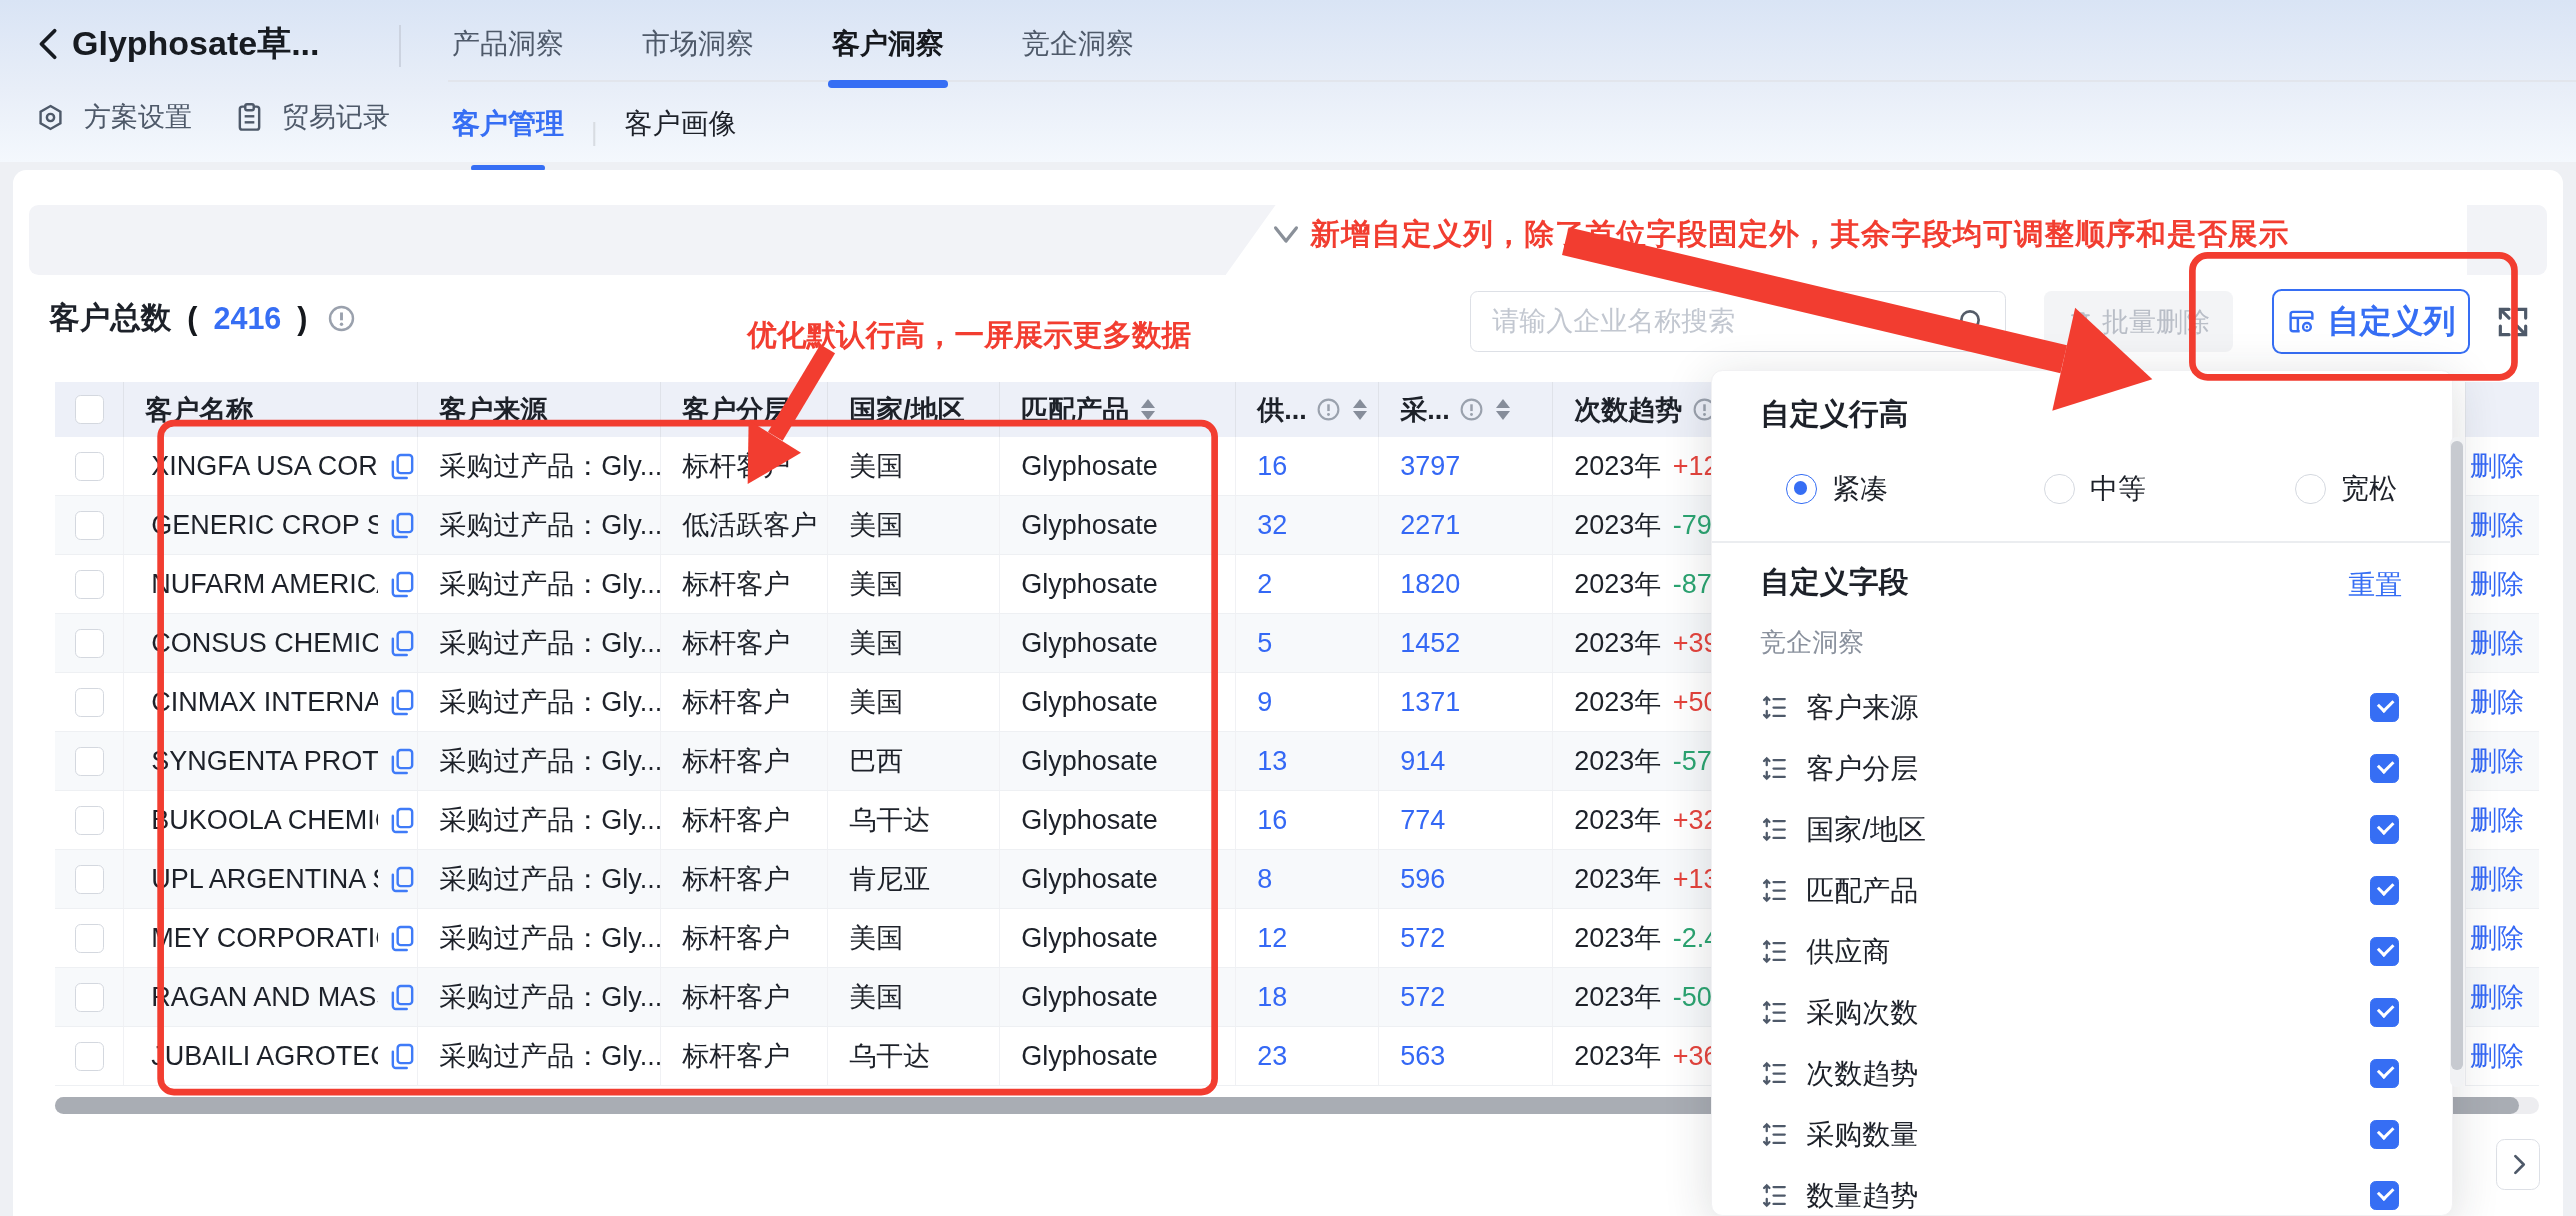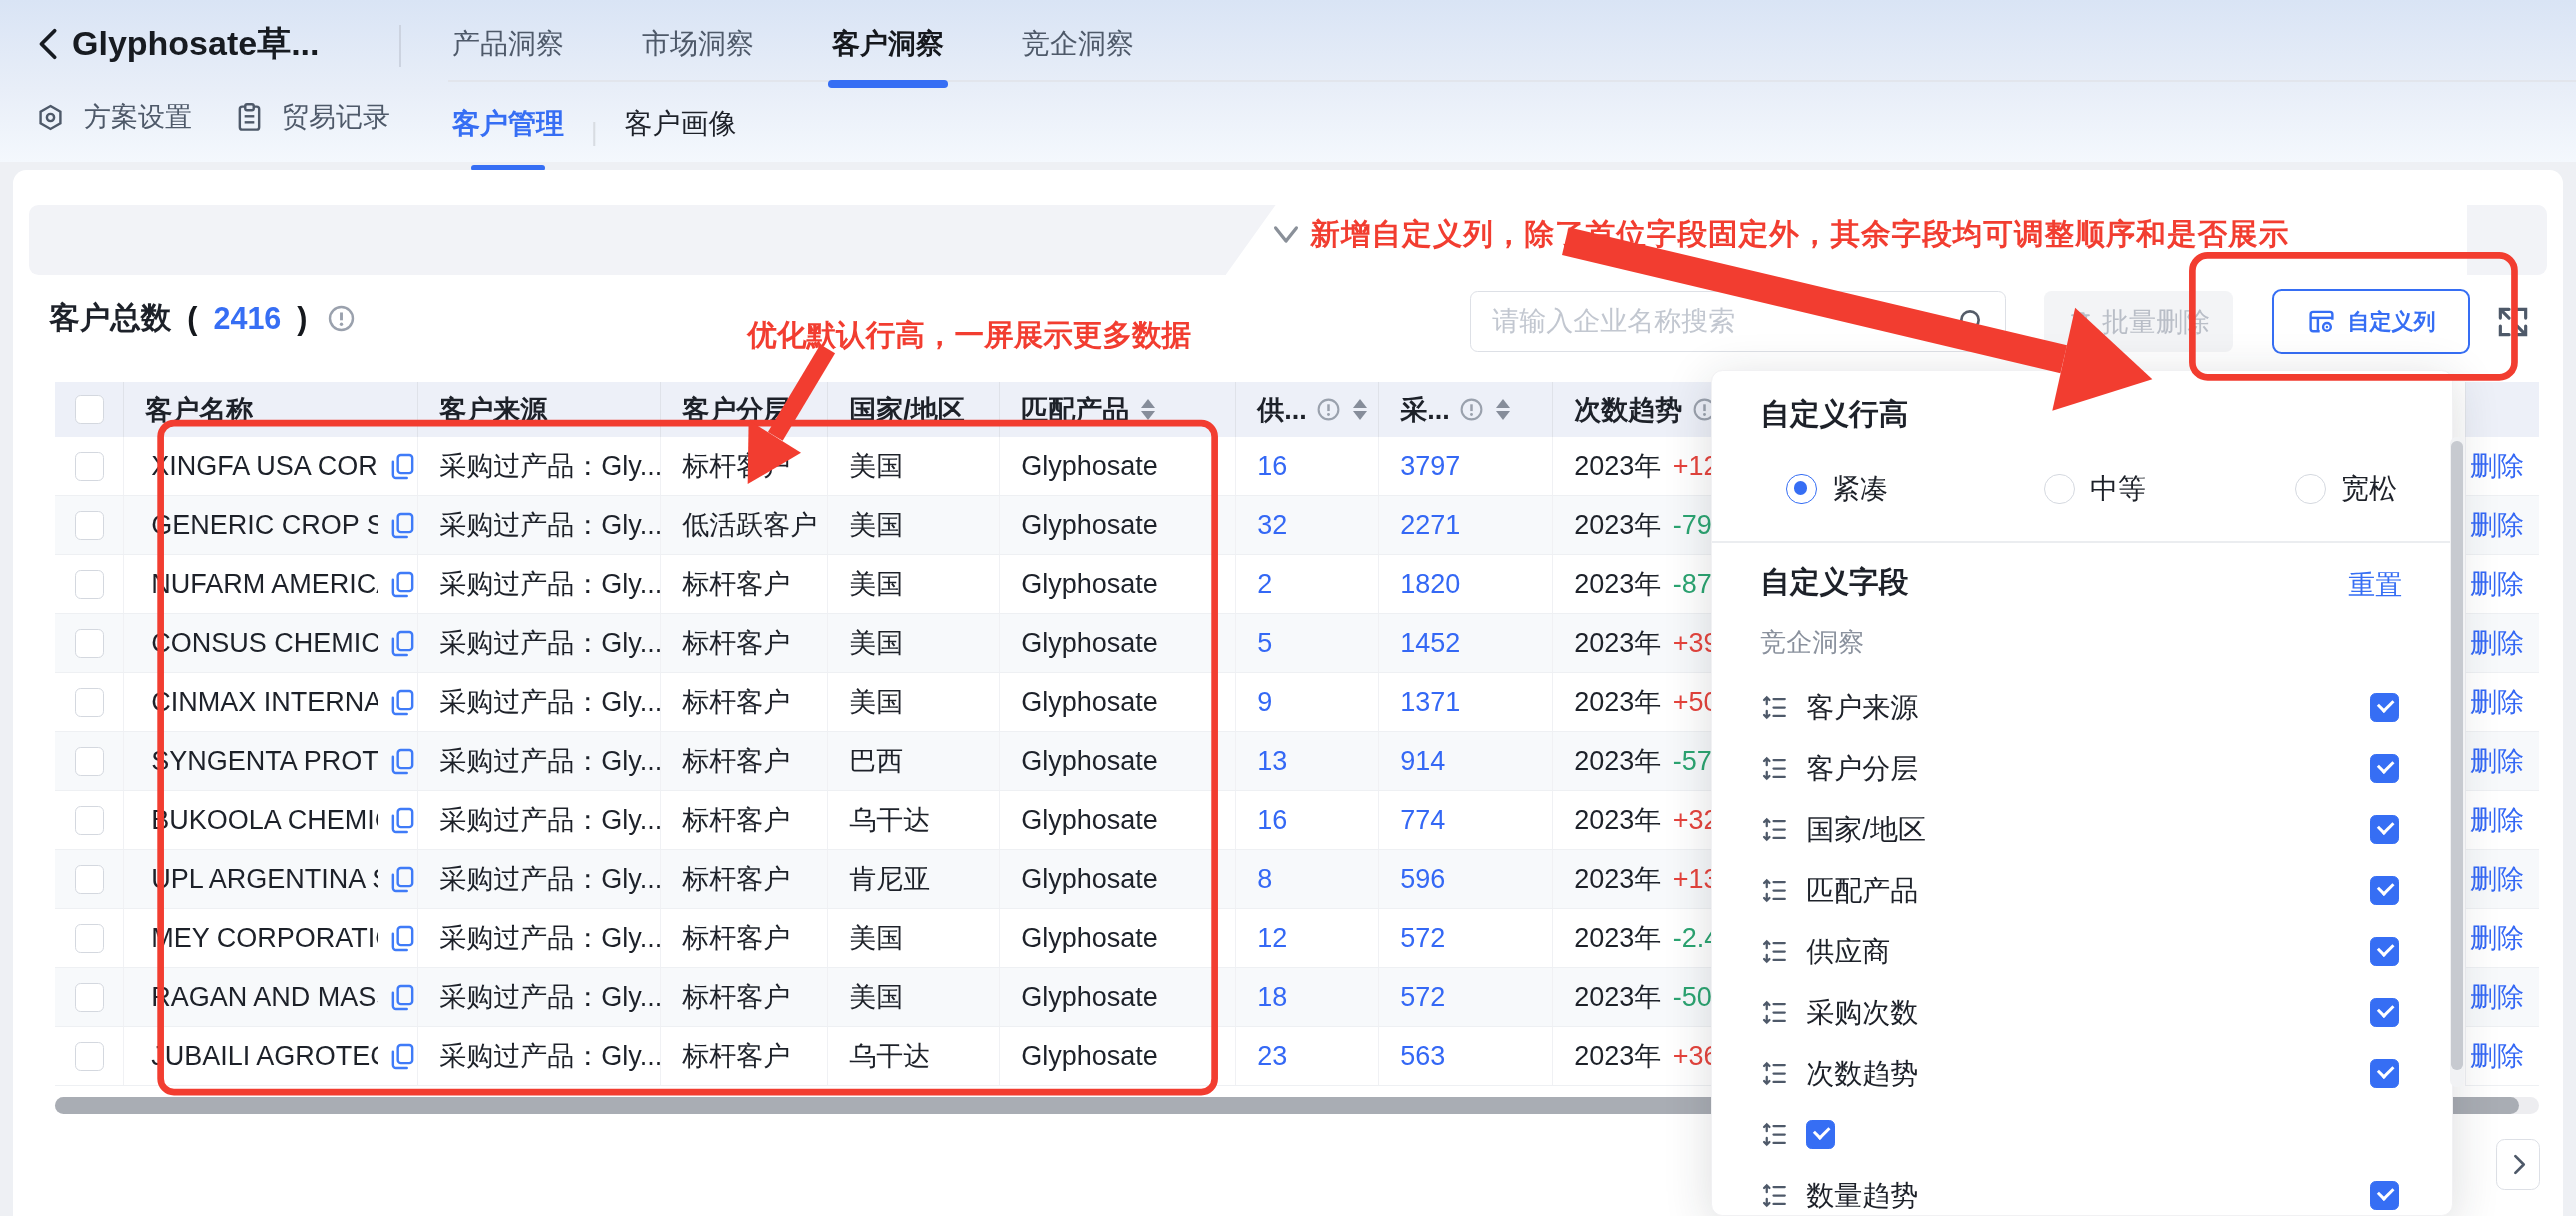--- a/index.html
+++ b/index.html
@@ -39,21 +39,21 @@
 
   .total{position:absolute;left:36px;top:128px;font-size:30.5px;font-weight:bold;display:flex;align-items:center;gap:16px;}
   .total .count{color:var(--accent);}
   .total .paren{color:#15181d;}
   .note-red{position:absolute;left:734px;top:145px;font-size:29.6px;font-weight:bold;color:var(--annot);white-space:nowrap;}
 
   .search{position:absolute;left:1457px;top:121px;width:536px;height:61px;border:1.9px solid #dde0e6;border-radius:7.6px;background:#fff;display:flex;align-items:center;padding:0 17px 0 21px;}
   .search input{border:none;outline:none;flex:1;font-size:27px;color:var(--txt);background:transparent;}
   .search input::placeholder{color:#c2c7d0;}
   .btn-gray{position:absolute;left:2031px;top:121px;width:189px;height:61px;background:#f3f4f6;border-radius:7.6px;display:flex;align-items:center;justify-content:center;gap:9.5px;font-size:27px;color:#b9bec7;cursor:not-allowed;}
-  .btn-blue{position:absolute;left:2259px;top:119px;width:198px;height:65px;background:#fff;border:2.9px solid var(--accent);border-radius:9.5px;display:flex;align-items:center;justify-content:center;gap:11.4px;font-size:22px;color:var(--accent);font-weight:bold;cursor:pointer;}
+  .btn-blue{position:absolute;left:2259px;top:119px;width:198px;height:65px;background:#fff;border:2.9px solid var(--accent);border-radius:9.5px;display:flex;align-items:center;justify-content:center;gap:11.4px;font-size:32px;color:var(--accent);font-weight:bold;cursor:pointer;}
   .expand{position:absolute;left:2481px;top:133px;width:38px;height:38px;cursor:pointer;}
 
   
   .table{position:absolute;left:42px;top:212px;width:2397px;}
   .trow{display:grid;grid-template-columns:69px 294px 243px 167px 172px 236px 143px 174px 1fr;align-items:center;}
   .thead{height:55px;background:#edf0f8;font-weight:bold;font-size:27px;}
   .thead .cell{display:flex;align-items:center;gap:9.5px;height:100%;border-right:1.9px solid #dfe2e9;padding-left:21px;}
   .thead .cell:last-child{border-right:none;}
   .tbody .trow{height:59px;border-bottom:1.9px solid #eef0f3;font-size:27px;background:#fff;}
   .tbody .trow:nth-child(even){background:#f7f9fb;}
@@ -903,20 +903,21 @@
         <div class="field">
           <span>
             <svg width="27" height="27" viewBox="0 0 24 24" stroke="#4e5969" stroke-width="2" stroke-linecap="round" fill="none">
               <path d="M6 9V3M3.6 5.4 6 3l2.4 2.4"></path>
               <path d="M6 15v6M3.6 18.6 6 21l2.4-2.4"></path>
               <line x1="12" y1="4.5" x2="22" y2="4.5"></line>
               <line x1="12" y1="12" x2="22" y2="12"></line>
               <line x1="12" y1="19.5" x2="22" y2="19.5"></line>
             </svg>
           </span>
+          <span class="lbl">采购数量</span>
           <span class="cb checked"></span>
         </div>
 
         <div class="field">
           <span>
             <svg width="27" height="27" viewBox="0 0 24 24" stroke="#4e5969" stroke-width="2" stroke-linecap="round" fill="none">
               <path d="M6 9V3M3.6 5.4 6 3l2.4 2.4"></path>
               <path d="M6 15v6M3.6 18.6 6 21l2.4-2.4"></path>
               <line x1="12" y1="4.5" x2="22" y2="4.5"></line>
               <line x1="12" y1="12" x2="22" y2="12"></line>

